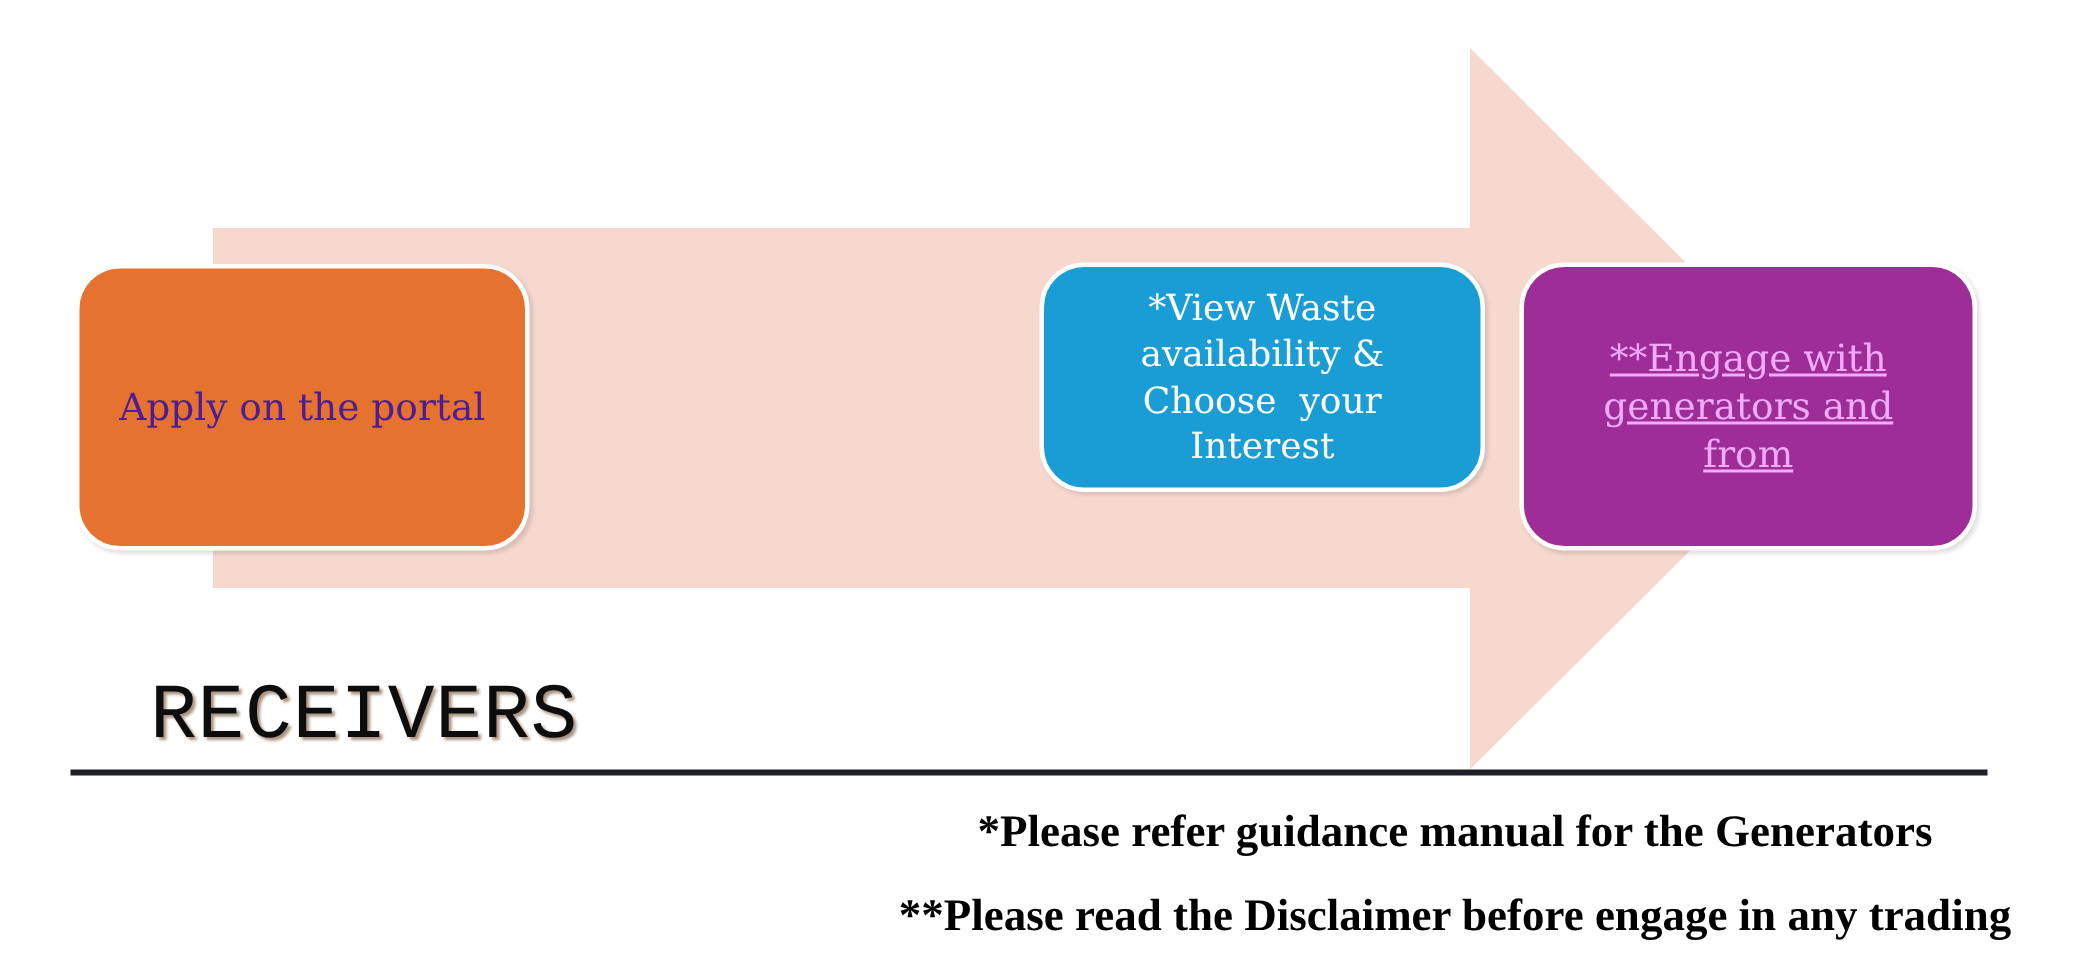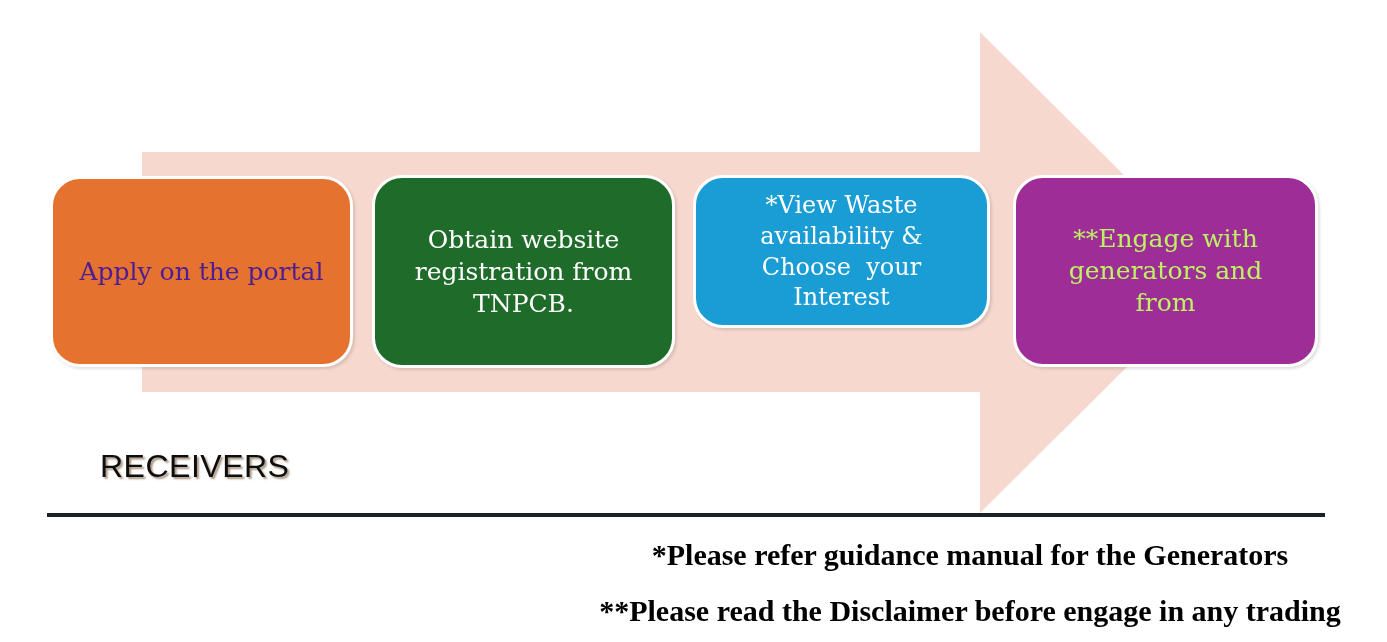--- a/index.html
+++ b/index.html
@@ -21,21 +21,21 @@
     text-align:center; font-size:25px; line-height:1.28; color:#ffffff;
     box-shadow:2px 2px 3px rgba(0,0,0,0.12);
   }
   .step-1 { left:50px;   top:176px; width:303px; height:191px; }
   .step-2 { left:372px;  top:175px; width:303px; height:193px; }
   .step-3 { left:693px;  top:175px; width:297px; height:153px; font-size:24px; }
   .step-4 { left:1013px; top:175px; width:305px; height:192px; }
   .step-line { white-space:pre; }
   .receivers {
     position:absolute; left:100px; top:448px;
-    font-family:Liberation Sans, sans-serif; font-size:32px; color:#0d0d0d;
+    font-family:Liberation Mono, monospace; font-size:52px; color:#0d0d0d;
     letter-spacing:0.5px;
     text-shadow:2px 2px 2px rgba(95,60,25,0.55);
     text-align:center;
   }
   .divider { position:absolute; left:47px; top:513px; width:1278px; height:4px; }
   .footnotes {
     position:absolute; left:550px; top:540px; width:840px;
     font-family:"Liberation Serif", serif; font-weight:bold; font-size:30px;
     color:#000000; text-align:center;
   }
@@ -47,34 +47,29 @@
 
 <div class="canvas" style="background: rgb(255, 255, 255);">
 
   <div class="arrow-part arrow-body" style="background: rgb(246, 216, 207);"></div>
   <div class="arrow-part arrow-head" style="background: rgb(246, 216, 207);"></div>
 
   <div class="step step-1" style="background: rgb(229, 115, 47); color: #4c1d95;">
     <div class="step-line">Apply on the portal</div>
   </div>
 
-  <div class="step step-2" style="background: rgb(30, 107, 42); color: rgb(255, 255, 255);">
-    <div class="step-line">Obtain website</div>
-    <div class="step-line">registration from</div>
-    <div class="step-line">TNPCB.</div>
-  </div>
 
   <div class="step step-3" style="background: rgb(26, 156, 213); color: rgb(255, 255, 255);">
     <div class="step-line">*View Waste</div>
     <div class="step-line">availability &amp;</div>
     <div class="step-line">Choose  your</div>
     <div class="step-line">Interest</div>
   </div>
 
-  <div class="step step-4" style="background: rgb(158, 45, 151); color: #bef264;">
+  <div class="step step-4" style="background: rgb(158, 45, 151); color: #f0abfc; text-decoration: underline;">
     <div class="step-line">**Engage with</div>
     <div class="step-line">generators and</div>
     <div class="step-line">from</div>
   </div>
 
   <div class="receivers">RECEIVERS</div>
 
   <div class="divider" style="background: rgb(29, 33, 39);"></div>
 
   <div class="footnotes">

